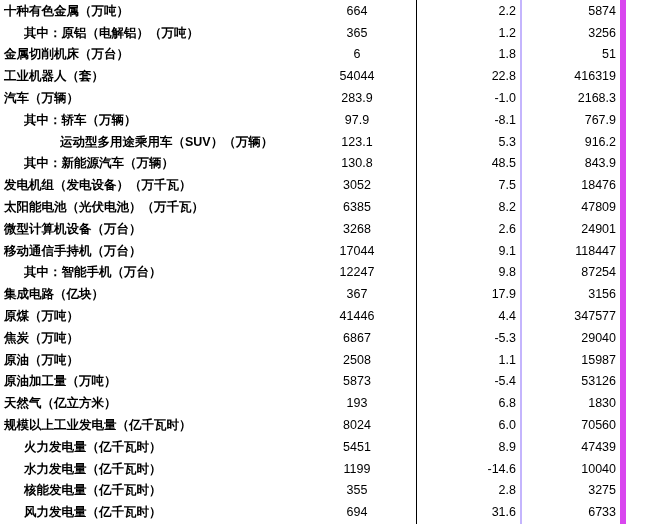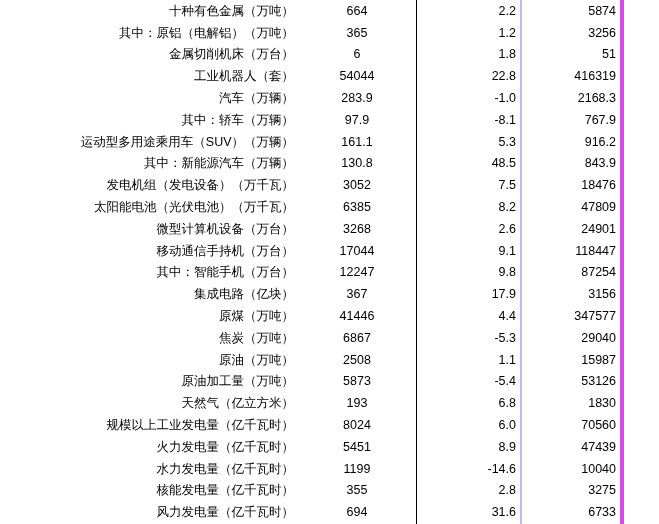--- a/index.html
+++ b/index.html
@@ -26,36 +26,37 @@
   #stat-table td {
     padding: 0 4px;
     vertical-align: middle;
     white-space: nowrap;
     overflow: hidden;
     font-size: 12.5px;
     line-height: 14px;
   }
   .col-name {
     width: 290px;
-    text-align: right;
+    text-align: left;
+    font-weight: bold;
   }
   .col-v1 {
     width: 110px;
     text-align: center;
     border-right: 1px solid #000000;
   }
   .col-v2 {
     width: 95px;
     text-align: right;
     border-right: 2px solid #c4b5fd;
   }
   .col-v3 {
     width: 90px;
     text-align: right;
-    border-right: 4px solid #d946ef;
+    border-right: 6px solid #d946ef;
   }
   .col-v4 {
     width: 74px;
     text-align: right;
   }
   .indent1 {
     padding-left: 24px !important;
   }
   .indent2 {
     padding-left: 60px !important;
@@ -103,21 +104,21 @@
       </tr>
       <tr>
         <td class="col-name indent1">其中：轿车（万辆）</td>
         <td class="col-v1">97.9</td>
         <td class="col-v2">-8.1</td>
         <td class="col-v3">767.9</td>
         <td class="col-v4">-1.4</td>
       </tr>
       <tr>
         <td class="col-name indent2">运动型多用途乘用车（SUV）（万辆）</td>
-        <td class="col-v1">161.1</td>
+        <td class="col-v1">123.1</td>
         <td class="col-v2">5.3</td>
         <td class="col-v3">916.2</td>
         <td class="col-v4">7.8</td>
       </tr>
       <tr>
         <td class="col-name indent1">其中：新能源汽车（万辆）</td>
         <td class="col-v1">130.8</td>
         <td class="col-v2">48.5</td>
         <td class="col-v3">843.9</td>
         <td class="col-v4">33.8</td>

